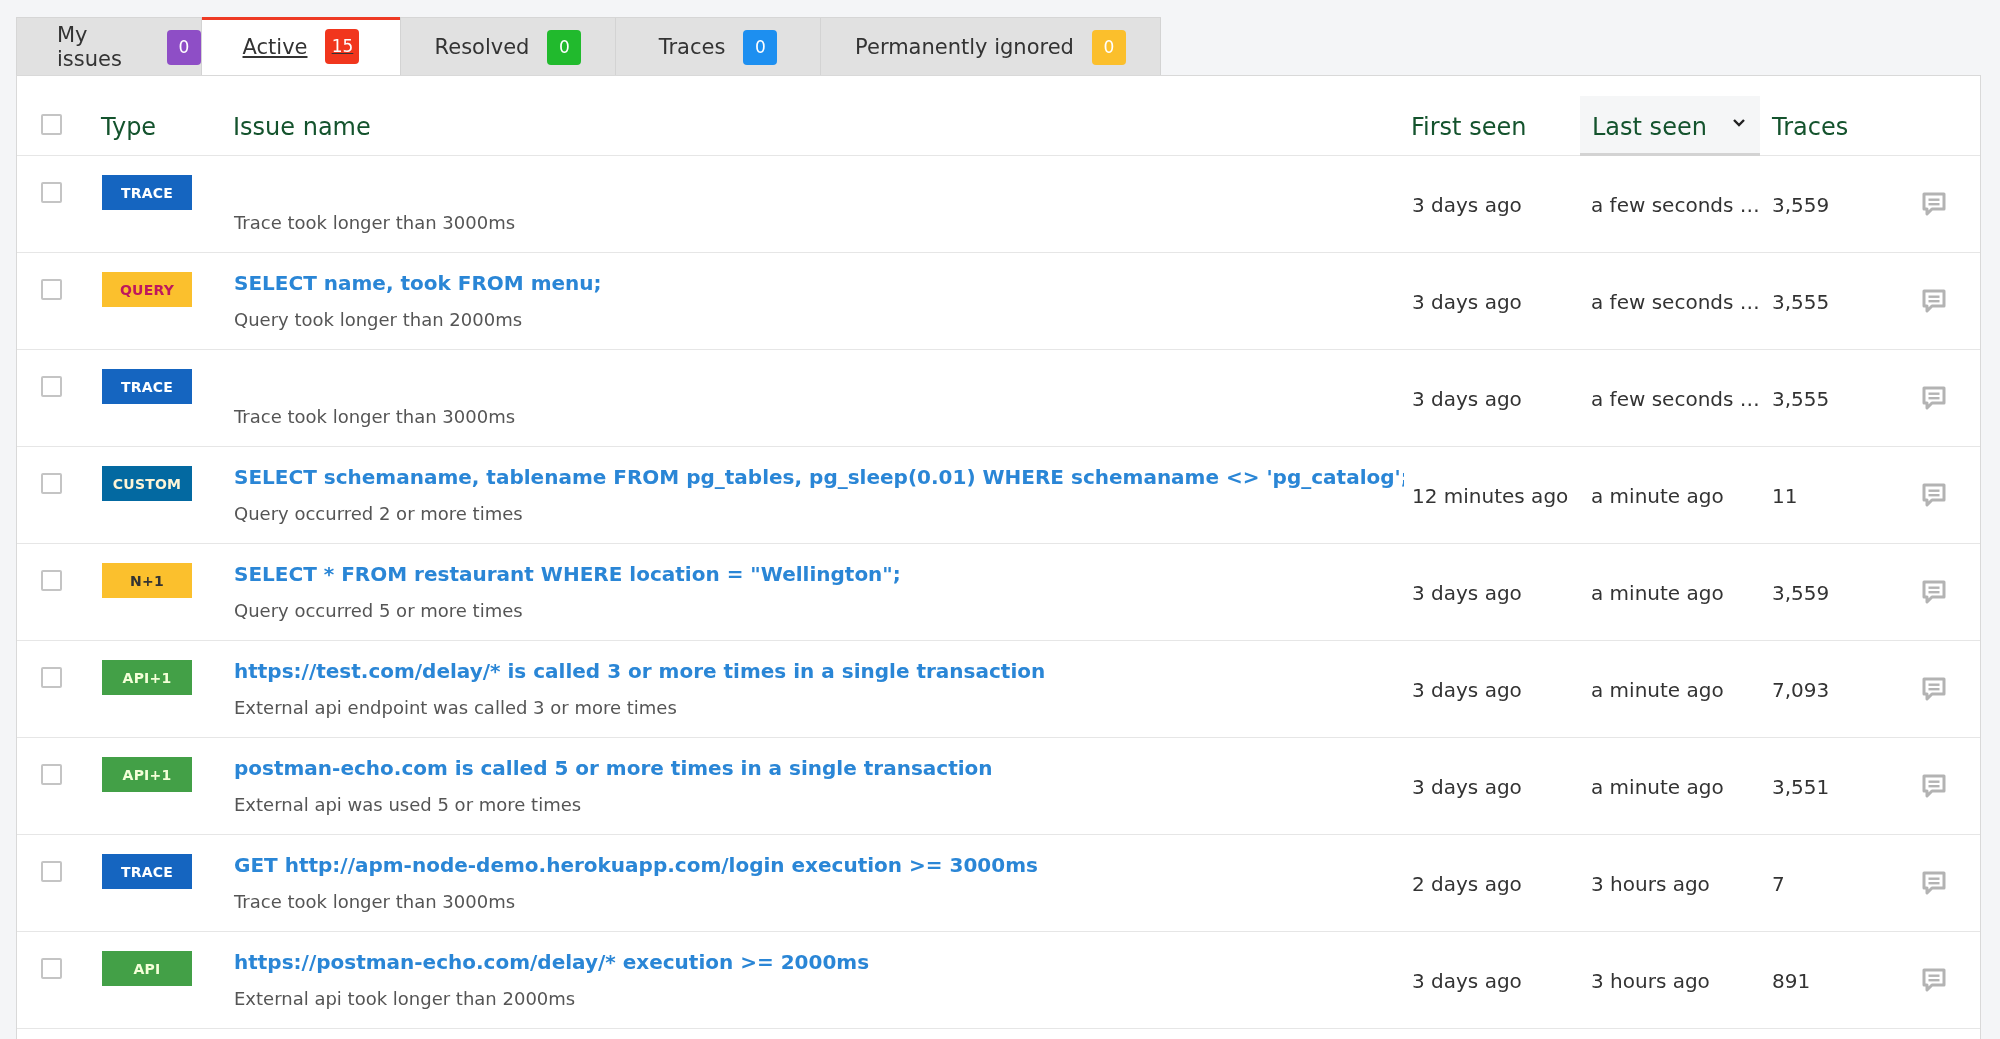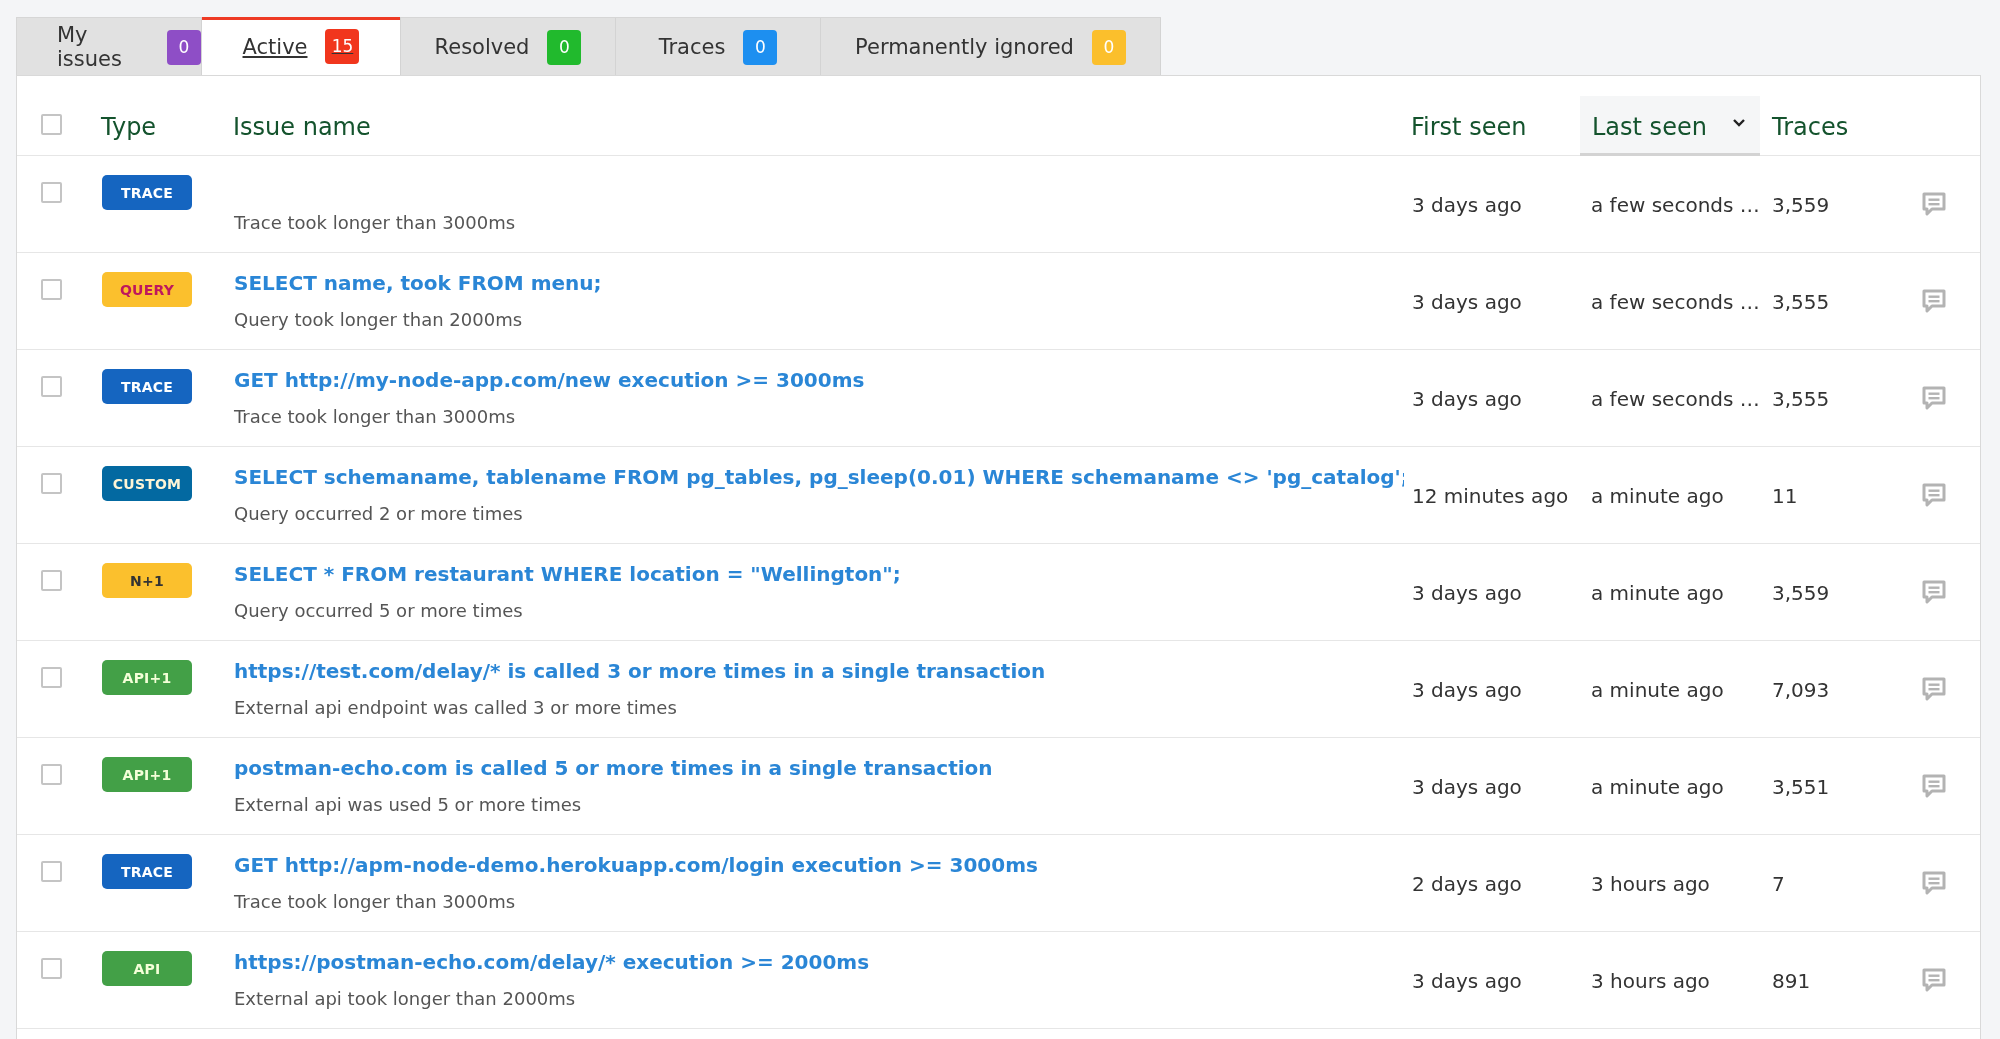--- a/index.html
+++ b/index.html
@@ -56,21 +56,21 @@
     position: absolute; width: 21px; height: 21px;
     border: 2px solid #c4c4c4; border-radius: 2px; background: #fff;
     box-sizing: border-box; cursor: pointer;
   }
   .row {
     position: absolute; left: 0; width: 100%; height: 97px;
     border-bottom: 1px solid #e6e6e6; box-sizing: border-box;
   }
   .badge {
     position: absolute; left: 85px; top: 19px; width: 90px; height: 35px;
-    border-radius: 5px; font-size: 14px; font-weight: bold;
+    border-radius: 0; font-size: 14px; font-weight: bold;
     display: flex; align-items: center; justify-content: center;
     letter-spacing: 0.2px;
   }
   .title {
     position: absolute; left: 217px; top: 18px; width: 1170px;
     white-space: nowrap; overflow: hidden;
     color: #2a86d6; font-size: 20px; font-weight: 600; cursor: pointer;
   }
   .sub {
     position: absolute; left: 217px; top: 56px; font-size: 18px; color: #555;
@@ -149,21 +149,20 @@
     <div class="cell c-traces">3,555</div>
     <svg class="comment" viewBox="0 0 26 26">
       <path d="M3 3 H23 V18 H11 L6 23 V18 H3 Z" fill="none" stroke="#b3b3b3" stroke-width="3" stroke-linejoin="round"></path>
       <rect x="7.5" y="7.5" width="11" height="2.4" fill="#b3b3b3"></rect>
       <rect x="7.5" y="12" width="11" height="2.4" fill="#b3b3b3"></rect>
     </svg>
   </div>
       <div class="row" style="top: 274px;">
     <div class="checkbox" style="left:24px; top:26px;"></div>
     <div class="badge" style="background: rgb(21, 101, 192); color: rgb(255, 255, 255);">TRACE</div>
-    <div class="title">GET http://my-node-app.com/new execution &gt;= 3000ms</div>
     <div class="sub">Trace took longer than 3000ms</div>
     <div class="cell c-first">3 days ago</div>
     <div class="cell c-last">a few seconds ago</div>
     <div class="cell c-traces">3,555</div>
     <svg class="comment" viewBox="0 0 26 26">
       <path d="M3 3 H23 V18 H11 L6 23 V18 H3 Z" fill="none" stroke="#b3b3b3" stroke-width="3" stroke-linejoin="round"></path>
       <rect x="7.5" y="7.5" width="11" height="2.4" fill="#b3b3b3"></rect>
       <rect x="7.5" y="12" width="11" height="2.4" fill="#b3b3b3"></rect>
     </svg>
   </div>

